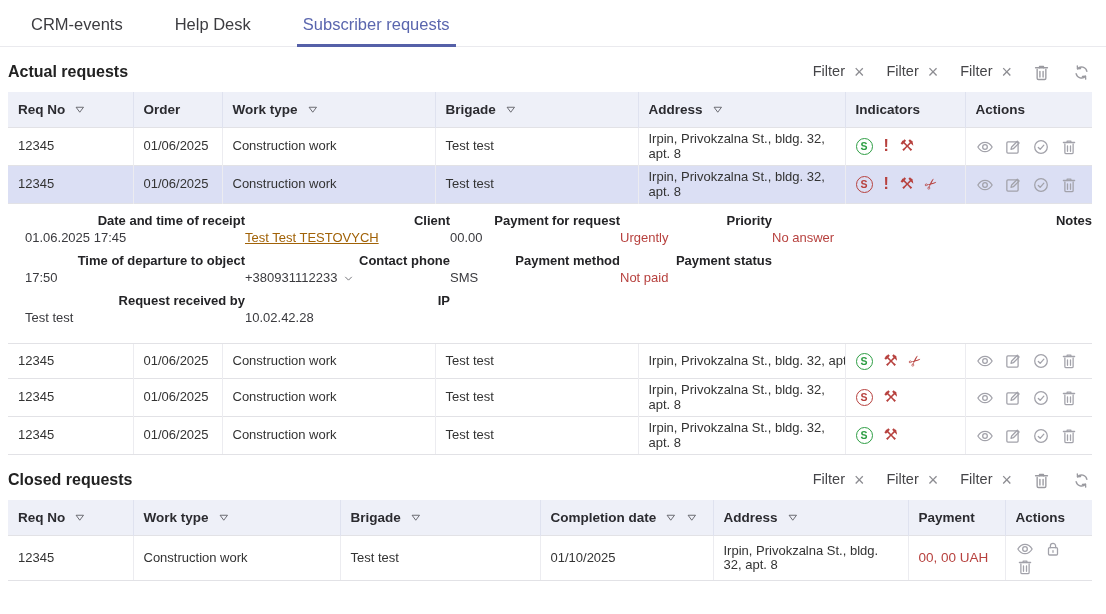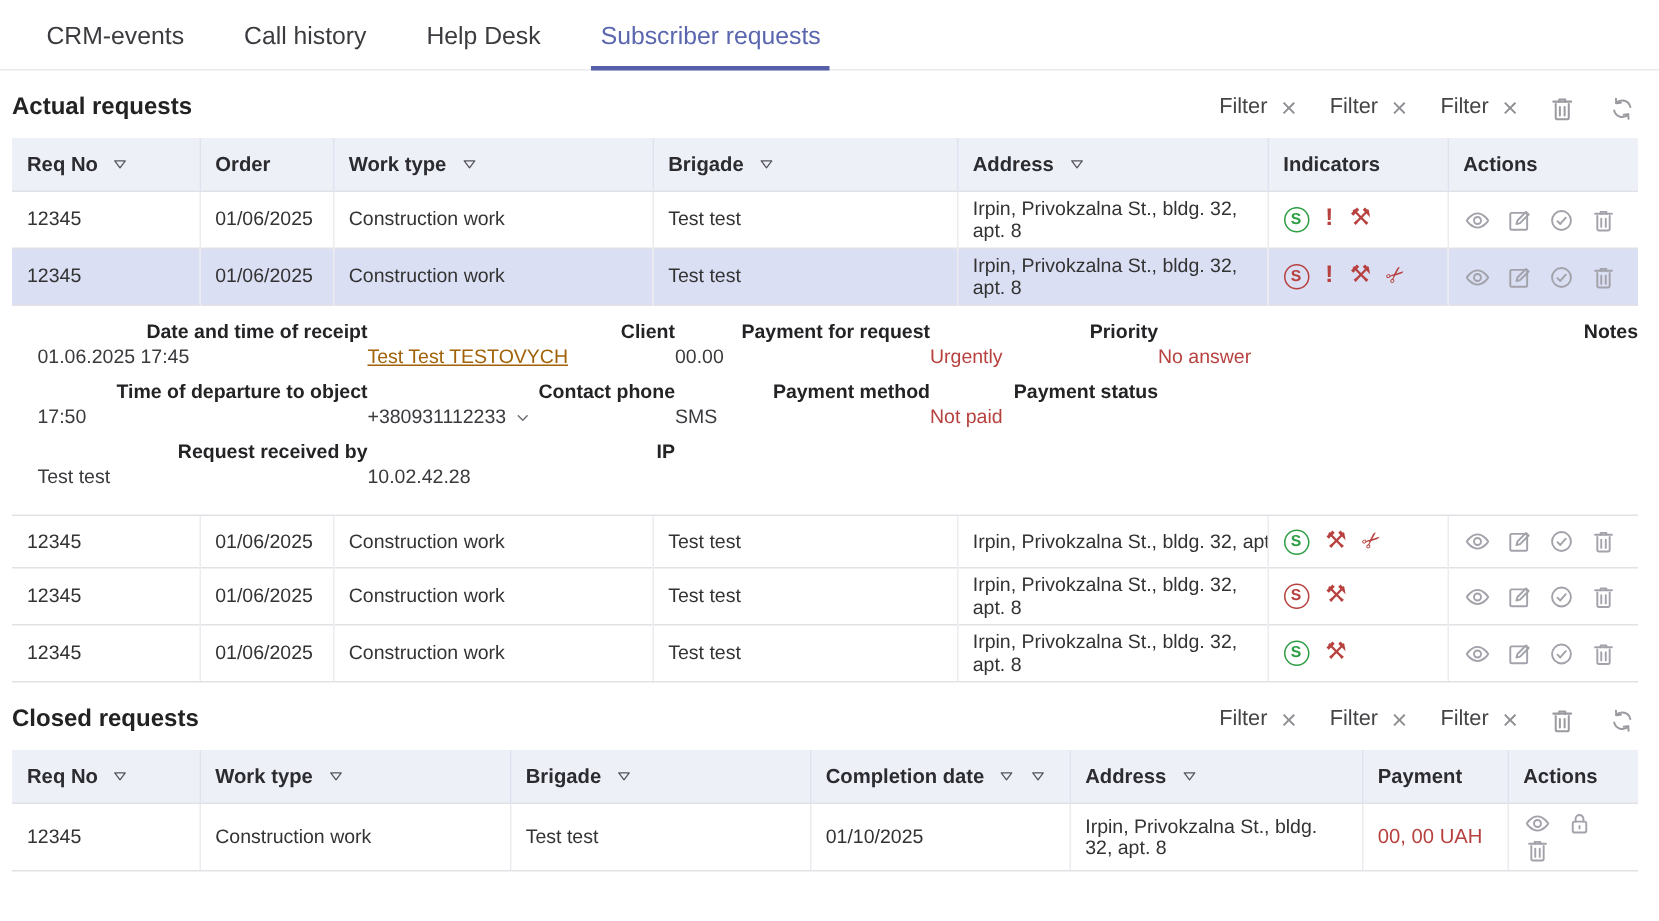--- a/index.html
+++ b/index.html
@@ -1,20 +1,20 @@
 <!DOCTYPE html>
 <html><head>
 <meta charset="utf-8">
 <style>
   * { box-sizing: border-box; margin: 0; padding: 0; }
   html,body { width:1106px; height:614px; overflow:hidden; background:#fff;
     font-family:"Liberation Sans","DejaVu Sans",sans-serif; color:#2f2f33; }
 
   
-  .tabs { display:flex; gap:28px; padding:12px 0 0 25px; border-bottom:1px solid #eaeaee; }
+  .tabs { display:flex; gap:40px; padding:12px 0 0 25px; border-bottom:1px solid #eaeaee; }
   .tab { font-size:16.5px; color:#3c3c40; padding:3px 6px 12px; cursor:pointer; position:relative; white-space:nowrap; }
   .tab.active { color:#5a66ae; }
   .tab.active::after { content:""; position:absolute; left:0; right:0; bottom:-1px; height:3px; background:#5560a8; }
 
   
   .section-head { display:flex; align-items:center; padding:15px 14px 10px 8px; }
   .section-title { font-size:16px; font-weight:bold; color:#222; }
   .filters { margin-left:auto; display:flex; align-items:center; gap:20px; }
   .chips { display:flex; align-items:center; gap:22px; }
   .chip { display:inline-flex; gap:9px; cursor:default; }
@@ -78,21 +78,20 @@
 
   
   td.pay { font-size:13.5px; }
   td.pay.red { color:#b7413e; }
 </style>
 </head>
 <body>
 
 <nav class="tabs">
     <div class="tab">CRM-events</div>
-    <div class="tab">Call history</div>
     <div class="tab">Help Desk</div>
     <div class="tab active">Subscriber requests</div>
   </nav>
 
 <section>
   <div class="section-head">
     <span class="section-title">Actual requests</span>
     <div class="filters">
       <span class="chips">
           <span class="chip">

